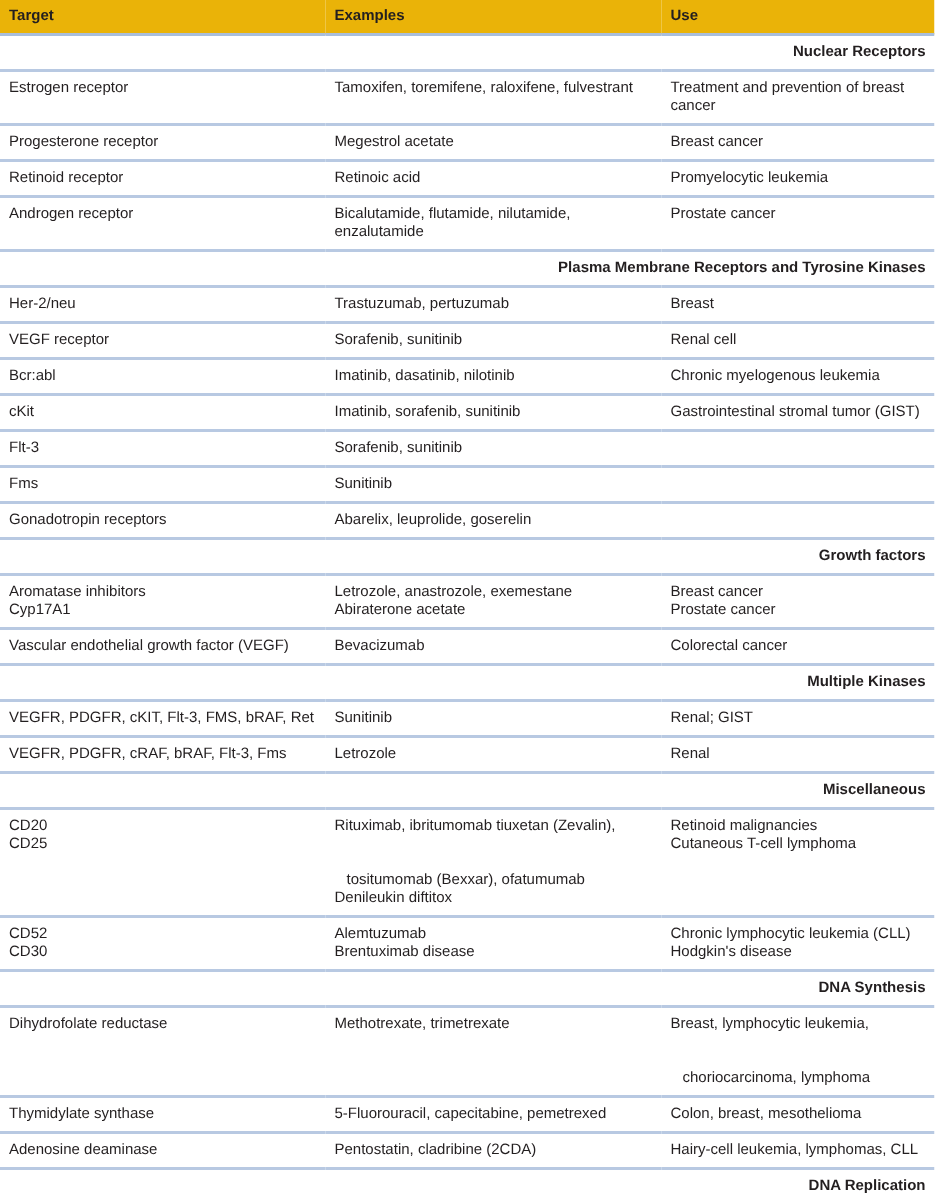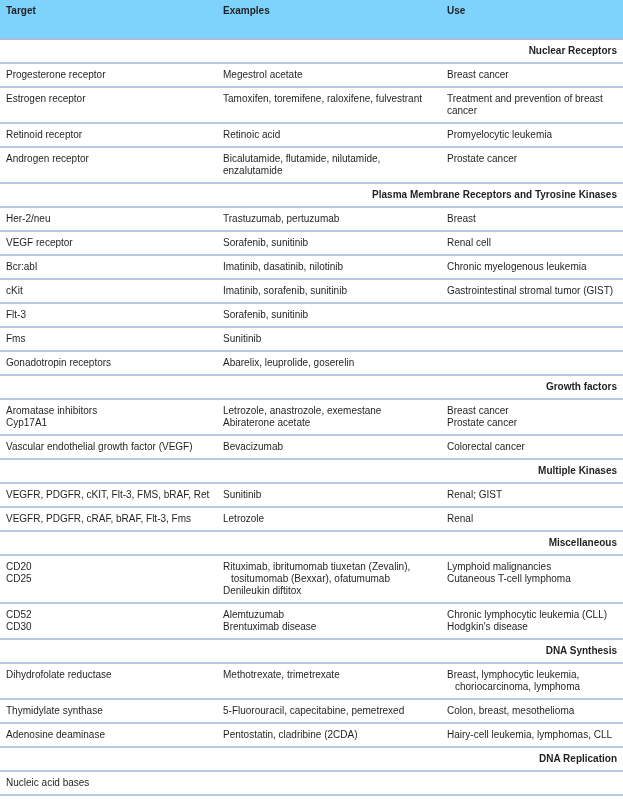--- a/index.html
+++ b/index.html
@@ -1,25 +1,25 @@
 <!DOCTYPE html>
 <html><head>
 <meta charset="utf-8">
 <style>
   html, body { margin: 0; padding: 0; background: #ffffff; }
   body { width: 623px; height: 800px; overflow: hidden; font-family: "Liberation Sans", sans-serif; font-size: 10px; color: #231f20; }
   table { width: 623px; border-collapse: collapse; table-layout: fixed; }
   col.c1 { width: 217px; }
   col.c2 { width: 224px; }
   col.c3 { width: 182px; }
-  th { background: #7dd3fc; text-align: left; font-weight: bold; font-size: 10px; padding: 5px 6px 22px 6px; height: 11px; border-bottom: 2px solid #a9bedc; margin-top: 17px; }
+  th { background: #eab308; text-align: left; font-weight: bold; font-size: 10px; padding: 5px 6px 6px 6px; height: 11px; border-bottom: 2px solid #a9bedc; margin-top: 17px; }
   td { padding: 5px 6px 5px 6px; vertical-align: top; line-height: 12px; border-bottom: 2px solid #b8c9e2; }
   tr.section td { font-weight: bold; padding-top: 5px; padding-bottom: 5px; text-align: right; }
   .line { display: block; }
-  .indent { padding-left: 8px; }
+  .indent { padding-left: 8px; margin-top: 24px; }
 </style>
 </head>
 <body>
 
 <table>
   <colgroup>
       <col class="c1">
       <col class="c2">
       <col class="c3">
     </colgroup>
@@ -29,38 +29,38 @@
       <th>Examples</th>
       <th>Use</th>
     </tr>
   </thead>
   <tbody id="tbody">
       <tr class="section">
         <td colspan="3">Nuclear Receptors</td>
       </tr>
       <tr>
         <td>
+          <span class="line">Estrogen receptor</span>
+        </td>
+        <td>
+          <span class="line">Tamoxifen, toremifene, raloxifene, fulvestrant</span>
+        </td>
+        <td>
+          <span class="line">Treatment and prevention of breast cancer</span>
+        </td>
+      </tr>
+      <tr>
+        <td>
           <span class="line">Progesterone receptor</span>
         </td>
         <td>
           <span class="line">Megestrol acetate</span>
         </td>
         <td>
           <span class="line">Breast cancer</span>
-        </td>
-      </tr>
-      <tr>
-        <td>
-          <span class="line">Estrogen receptor</span>
-        </td>
-        <td>
-          <span class="line">Tamoxifen, toremifene, raloxifene, fulvestrant</span>
-        </td>
-        <td>
-          <span class="line">Treatment and prevention of breast cancer</span>
         </td>
       </tr>
       <tr>
         <td>
           <span class="line">Retinoid receptor</span>
         </td>
         <td>
           <span class="line">Retinoic acid</span>
         </td>
         <td>
@@ -218,21 +218,21 @@
         <td>
           <span class="line">CD20</span>
           <span class="line">CD25</span>
         </td>
         <td>
           <span class="line">Rituximab, ibritumomab tiuxetan (Zevalin),</span>
           <span class="line indent">tositumomab (Bexxar), ofatumumab</span>
           <span class="line">Denileukin diftitox</span>
         </td>
         <td>
-          <span class="line">Lymphoid malignancies</span>
+          <span class="line">Retinoid malignancies</span>
           <span class="line">Cutaneous T-cell lymphoma</span>
         </td>
       </tr>
       <tr>
         <td>
           <span class="line">CD52</span>
           <span class="line">CD30</span>
         </td>
         <td>
           <span class="line">Alemtuzumab</span>

